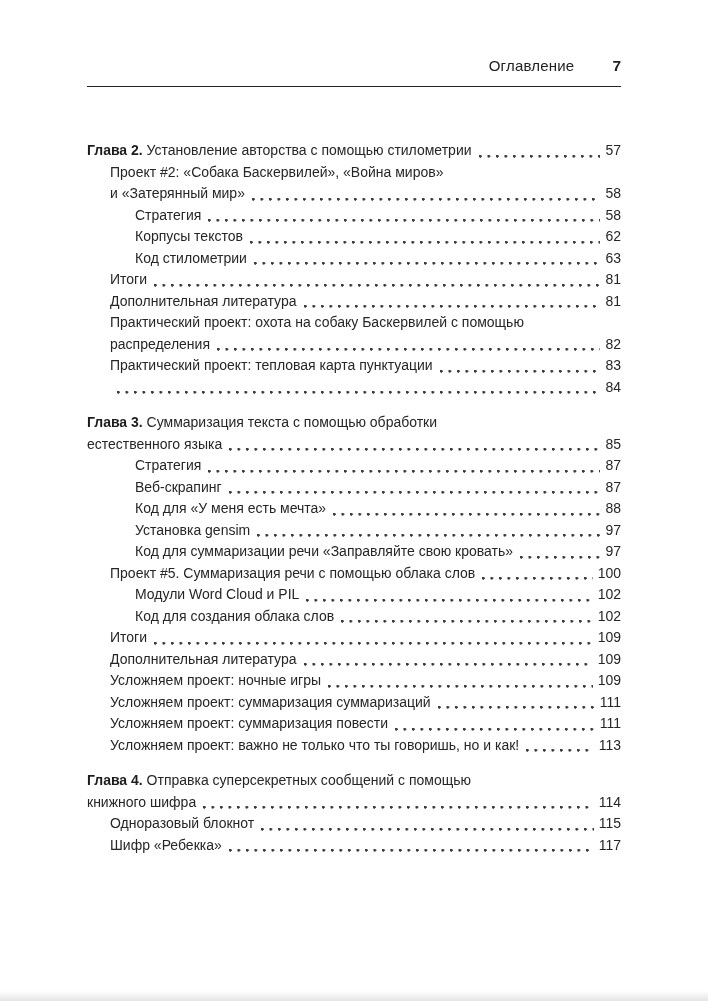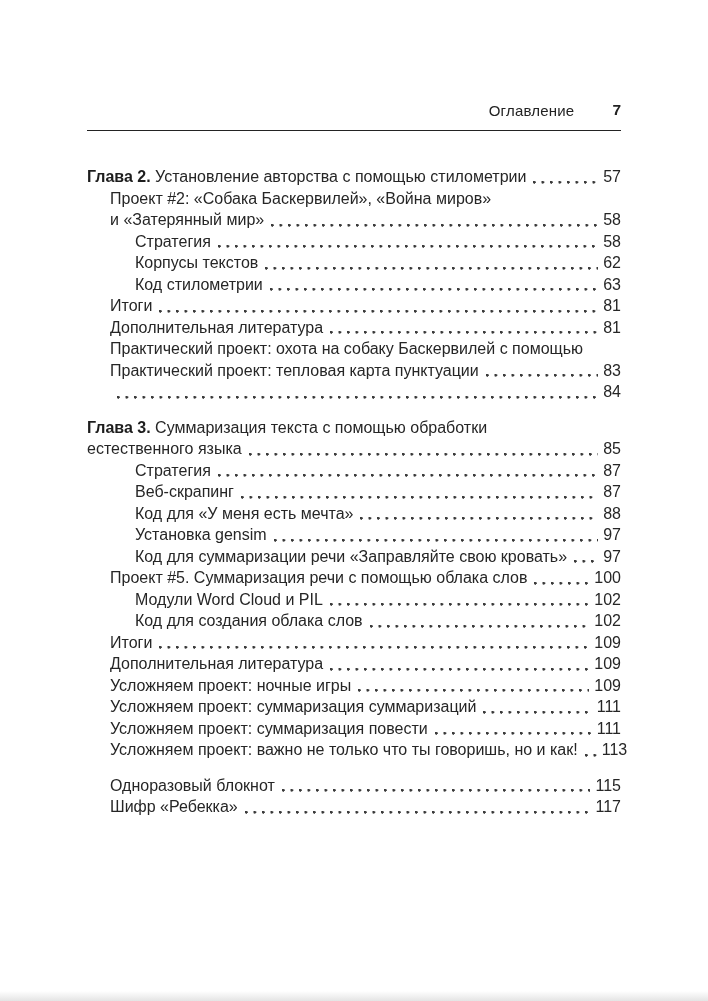--- a/index.html
+++ b/index.html
@@ -12,39 +12,38 @@
     overflow: hidden;
     font-family: "Liberation Sans", "DejaVu Sans", sans-serif;
     color: #262626;
     -webkit-font-smoothing: antialiased;
   }
   .page { padding: 57px 87px 0 87px; }
 
   .page-header {
     display: flex;
     justify-content: flex-end;
-    align-items: center;
+    align-items: flex-start;
     font-size: 15px;
     color: #222222;
-    margin-top: 44px;
   }
   .header-title { letter-spacing: 0.2px; }
   .header-page-number {
     font-weight: 700;
     font-size: 15.5px;
     margin-left: 38px;
   }
   .header-rule {
     margin-top: 11px;
     border-bottom: 1.4px solid #232323;
   }
 
   .toc {
-    margin-top: 35px;
-    font-size: 16px;
+    margin-top: 53px;
+    font-size: 14px;
     line-height: 21.5px;
   }
   .toc-group { margin-top: 14px; }
   .toc-group:first-child { margin-top: 0; }
 
   .toc-entry.level-0 { padding-left: 0; }
   .toc-entry.level-1 { padding-left: 23px; }
   .toc-entry.level-2 { padding-left: 48px; }
 
   .toc-line-last { display: flex; align-items: flex-end; }
@@ -126,20 +125,25 @@
         </div>
         <div class="toc-entry level-1">
           <div class="toc-line toc-line-last">
             <span class="entry-text"><span>Дополнительная литература</span></span>
             <span class="leader"></span>
             <span class="page-num">81</span>
           </div>
         </div>
         <div class="toc-entry level-1">
           <div class="toc-line"><span class="entry-text"><span>Практический проект: охота на собаку Баскервилей с помощью</span></span></div>
+          <div class="toc-line toc-line-last">
+            <span class="entry-text"><span>распределения</span></span>
+            <span class="leader"></span>
+            <span class="page-num">82</span>
+          </div>
         </div>
         <div class="toc-entry level-1">
           <div class="toc-line toc-line-last">
             <span class="entry-text"><span>Практический проект: тепловая карта пунктуации</span></span>
             <span class="leader"></span>
             <span class="page-num">83</span>
           </div>
         </div>
         <div class="toc-entry level-1">
           <div class="toc-line toc-line-last">
@@ -250,20 +254,28 @@
         </div>
         <div class="toc-entry level-1">
           <div class="toc-line toc-line-last">
             <span class="entry-text"><span>Усложняем проект: важно не только что ты говоришь, но и как!</span></span>
             <span class="leader"></span>
             <span class="page-num">113</span>
           </div>
         </div>
       </section>
       <section class="toc-group">
+        <div class="toc-entry level-0">
+          <div class="toc-line"><span class="entry-text"><span class="chapter-label">Глава 4.</span>&nbsp;<span>Отправка суперсекретных сообщений с помощью</span></span></div>
+          <div class="toc-line toc-line-last">
+            <span class="entry-text"><span>книжного шифра</span></span>
+            <span class="leader"></span>
+            <span class="page-num">114</span>
+          </div>
+        </div>
         <div class="toc-entry level-1">
           <div class="toc-line toc-line-last">
             <span class="entry-text"><span>Одноразовый блокнот</span></span>
             <span class="leader"></span>
             <span class="page-num">115</span>
           </div>
         </div>
         <div class="toc-entry level-1">
           <div class="toc-line toc-line-last">
             <span class="entry-text"><span>Шифр «Ребекка»</span></span>

